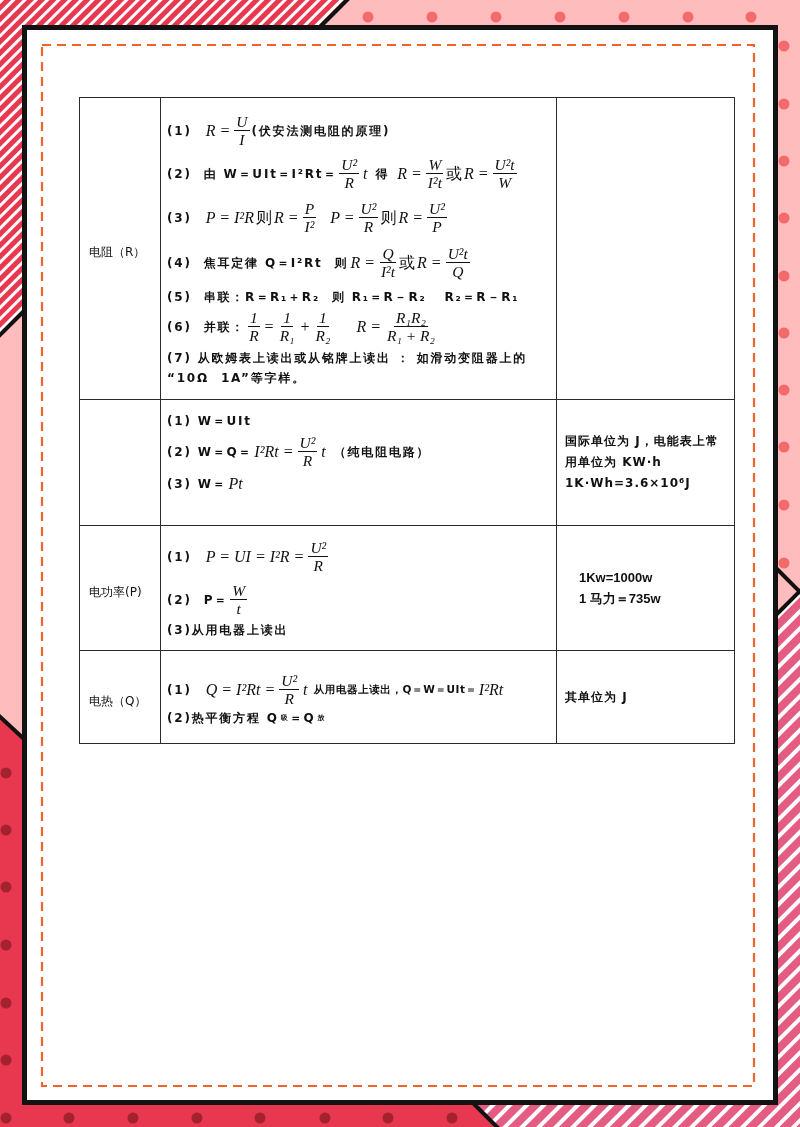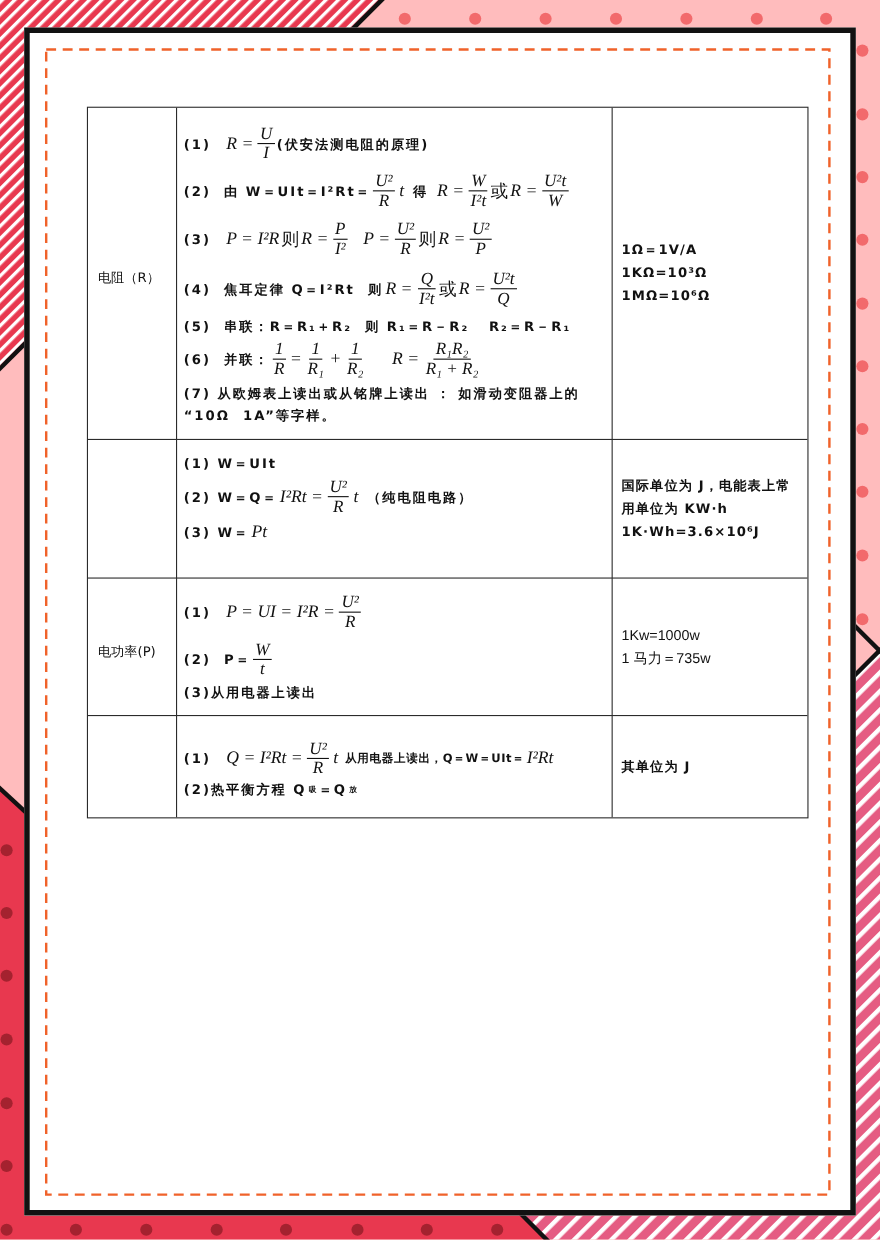--- a/index.html
+++ b/index.html
@@ -8,21 +8,21 @@
   .card{position:absolute;left:22px;top:25px;width:756px;height:1080px;background:#fff;border:5px solid #121212;box-sizing:border-box;}
   .dash{position:absolute;left:0;top:0;pointer-events:none;}
   .tbl{position:absolute;left:79px;top:97px;width:656px;height:647px;border:1px solid #2b2b2b;box-sizing:border-box;}
   .vline{position:absolute;top:0;width:1px;height:100%;background:#2b2b2b;}
   .row{position:absolute;left:0;width:654px;box-sizing:border-box;}
   .row.sep{border-top:1px solid #2b2b2b;}
   .cell-label{position:absolute;left:0;top:4px;width:80px;height:100%;display:flex;align-items:center;padding-left:9px;box-sizing:border-box;font-size:12px;white-space:nowrap;}
   .cell-content{position:absolute;left:81px;top:0;width:395px;height:100%;}
   .cell-units{position:absolute;left:477px;top:0;width:177px;height:100%;display:flex;flex-direction:column;justify-content:center;padding-left:8px;box-sizing:border-box;}
   .cell-units span{display:block;font-size:12px;font-weight:bold;line-height:21px;letter-spacing:1px;white-space:nowrap;}
-  .cell-units span.plain{font-weight:normal;letter-spacing:0;font-family:"Liberation Sans",sans-serif;font-size:13px;}
+  .cell-units span.plain{font-weight:bold;letter-spacing:0;font-family:"Liberation Sans",sans-serif;font-size:13px;margin-left:14px;}
   .ln{position:absolute;left:6px;display:flex;align-items:center;white-space:pre;}
   .t{font-size:12px;font-weight:bold;letter-spacing:1.8px;white-space:pre;}
   .t.sm{font-size:10.5px;letter-spacing:0.6px;}
   .idx{margin-right:12px;}
   .m{font-family:"Liberation Serif",serif;font-style:italic;font-size:16px;white-space:pre;margin:0 2px;}
   .frac{display:inline-flex;flex-direction:column;align-items:center;margin:0 2px;font-family:"Liberation Serif",serif;font-style:italic;font-size:15.5px;}
   .frac .n{border-bottom:1px solid #111;padding:0 2px;line-height:17px;text-align:center;}
   .frac .d{line-height:18px;padding:0 2px;text-align:center;}
   .sub{font-size:7px;font-weight:bold;vertical-align:-3px;margin:0 2px;}
   .indicator{position:absolute;left:270px;top:1035px;width:195px;height:33px;background:#13877b;color:#fff;font-size:19px;letter-spacing:1px;display:flex;align-items:center;justify-content:center;box-shadow:2px 3px 3px rgba(0,0,0,0.35);white-space:pre;}
@@ -163,25 +163,20 @@
           <span class="m" style="margin-left:22px">R =</span>
           <span class="frac"><span class="n">R₁R₂</span><span class="d">R₁ + R₂</span></span>
         </div>
         <div class="ln" style="top:252px;height:16px">
           <span class="t">(7) 从欧姆表上读出或从铭牌上读出 ： 如滑动变阻器上的</span>
         </div>
         <div class="ln" style="top:272px;height:16px">
           <span class="t">“10Ω  1A”等字样。</span>
         </div>
       </div>
-      <div class="cell-units">
-        <span>1Ω＝1V/A</span>
-        <span>1KΩ=10³Ω</span>
-        <span>1MΩ=10⁶Ω</span>
-      </div>
     </div>
 
     <div class="row sep" style="top:301px;height:126px">
       <div class="cell-content">
         <div class="ln" style="top:13px;height:16px">
           <span class="t">(1) W＝UIt</span>
         </div>
         <div class="ln" style="top:32px;height:40px">
           <span class="t" style="margin-right:6px">(2)</span>
           <span class="t">W＝Q＝</span>
@@ -220,20 +215,21 @@
           <span class="t">(3)从用电器上读出</span>
         </div>
       </div>
       <div class="cell-units">
         <span class="plain">1Kw=1000w</span>
         <span class="plain">1 马力＝735w</span>
       </div>
     </div>
 
     <div class="row sep" style="top:552px;height:93px">
+      <div class="cell-label">电热（Q）</div>
       <div class="cell-content">
         <div class="ln" style="top:19px;height:40px">
           <span class="t idx">(1)</span>
           <span class="m">Q = I²Rt =</span>
           <span class="frac"><span class="n">U²</span><span class="d">R</span></span>
           <span class="m">t</span>
           <span class="t sm"> 从用电器上读出，Q＝W＝UIt＝</span>
           <span class="m">I²Rt</span>
         </div>
         <div class="ln" style="top:59px;height:16px">

